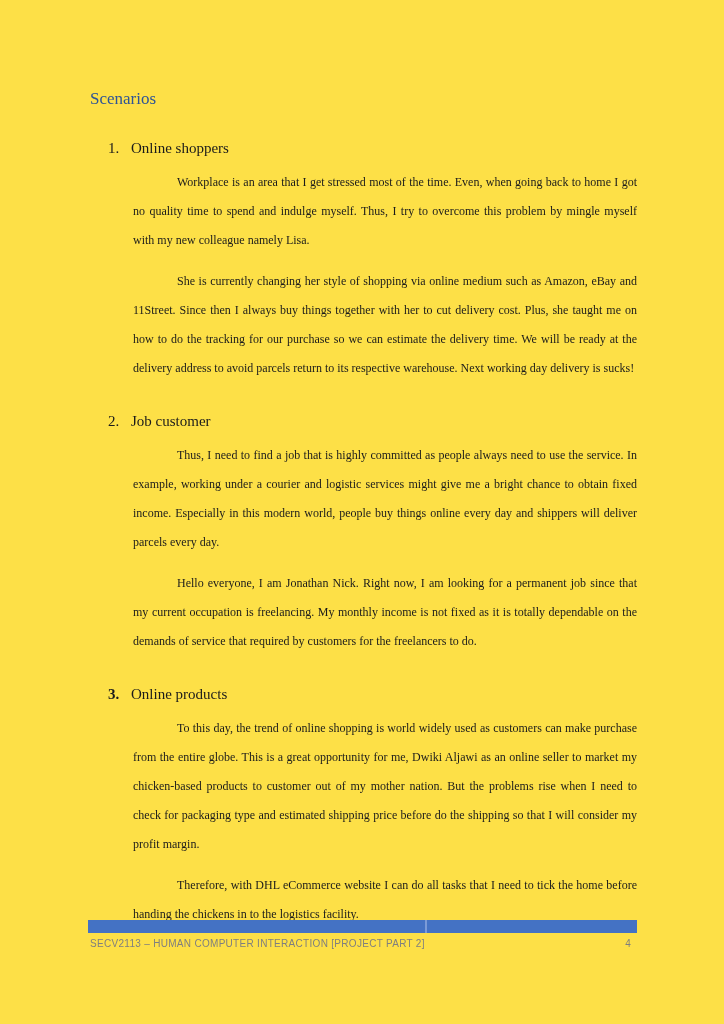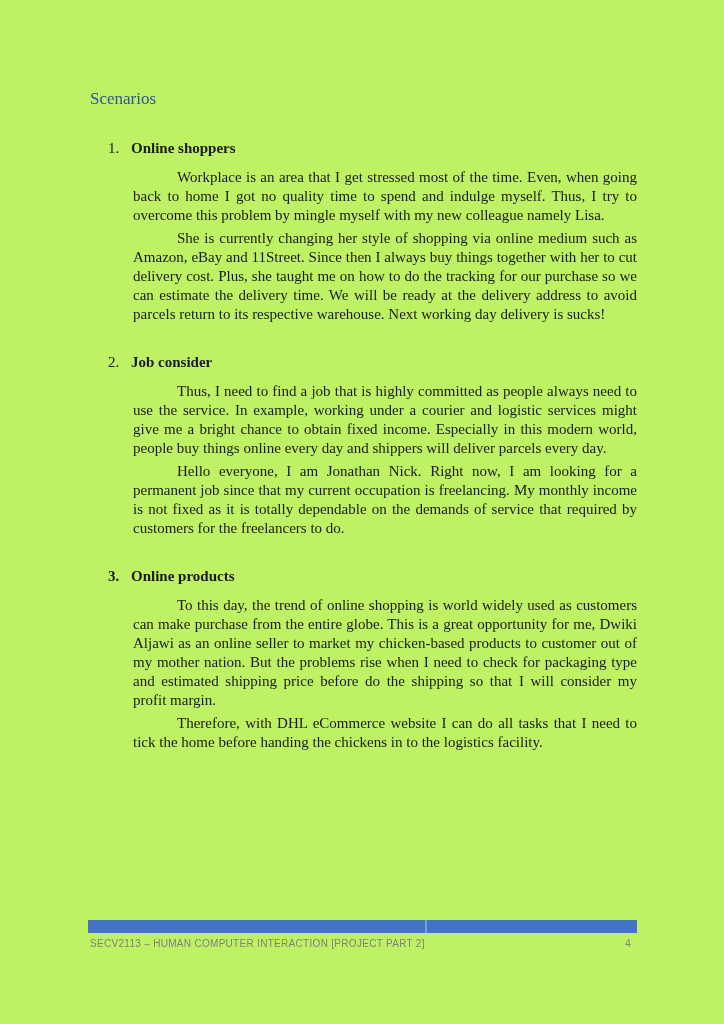--- a/index.html
+++ b/index.html
@@ -4,21 +4,21 @@
 <style>
   html, body { margin: 0; padding: 0; }
   body {
     width: 724px; height: 1024px;
     background: #ffffff;
     font-family: "Liberation Serif", "DejaVu Serif", serif;
     color: #1b1b1b;
     position: relative;
     overflow: hidden;
   }
-  .page { position: absolute; inset: 0; background: #bef264; }
+  .page { position: absolute; inset: 0; background: #fde047; }
 
   .content {
     position: absolute;
     left: 90px; top: 88px;
     width: 547px; 
   }
 
   .doc-heading {
     font-size: 17px;
     line-height: 22px;
@@ -33,32 +33,32 @@
     font-size: 15px;
     line-height: 25px;
     display: flex;
   }
   .section-num {
     width: 23px;
     flex: 0 0 23px;
     font-weight: normal;
   }
   .section-num.num-bold { font-weight: bold; }
-  .section-title { font-weight: bold; }
+  .section-title { font-weight: normal; }
 
   .para {
     margin: 7px 0 0 43px;
     width: 504px;
-    font-size: 15px;
-    line-height: 19px;
+    font-size: 12px;
+    line-height: 29px;
     text-align: justify;
     text-justify: inter-word;
     text-indent: 44px;
   }
-  .para + .para { margin-top: 4px; }
+  .para + .para { margin-top: 12px; }
 
   .footer-bar {
     position: absolute;
     left: 88px; top: 920px;
     width: 549px; height: 13px;
   }
   .footer-bar .divider {
     position: absolute;
     left: 337px; top: 0;
     width: 2px; height: 13px;
@@ -92,21 +92,21 @@
         <span class="section-num">1.</span>
         <span class="section-title">Online shoppers</span>
       </div>
       <p class="para">Workplace is an area that I get stressed most of the time. Even, when going back to home I got no quality time to spend and indulge myself. Thus, I try to overcome this problem by mingle myself with my new colleague namely Lisa.</p>
       <p class="para">She is currently changing her style of shopping via online medium such as Amazon, eBay and 11Street. Since then I always buy things together with her to cut delivery cost. Plus, she taught me on how to do the tracking for our purchase so we can estimate the delivery time. We will be ready at the delivery address to avoid parcels return to its respective warehouse. Next working day delivery is sucks!</p>
     </div>
 
     <div class="section">
       <div class="section-head">
         <span class="section-num">2.</span>
-        <span class="section-title">Job consider</span>
+        <span class="section-title">Job customer</span>
       </div>
       <p class="para">Thus, I need to find a job that is highly committed as people always need to use the service. In example, working under a courier and logistic services might give me a bright chance to obtain fixed income. Especially in this modern world, people buy things online every day and shippers will deliver parcels every day.</p>
       <p class="para">Hello everyone, I am Jonathan Nick. Right now, I am looking for a permanent job since that my current occupation is freelancing. My monthly income is not fixed as it is totally dependable on the demands of service that required by customers for the freelancers to do.</p>
     </div>
 
     <div class="section">
       <div class="section-head">
         <span class="section-num num-bold">3.</span>
         <span class="section-title">Online products</span>
       </div>

